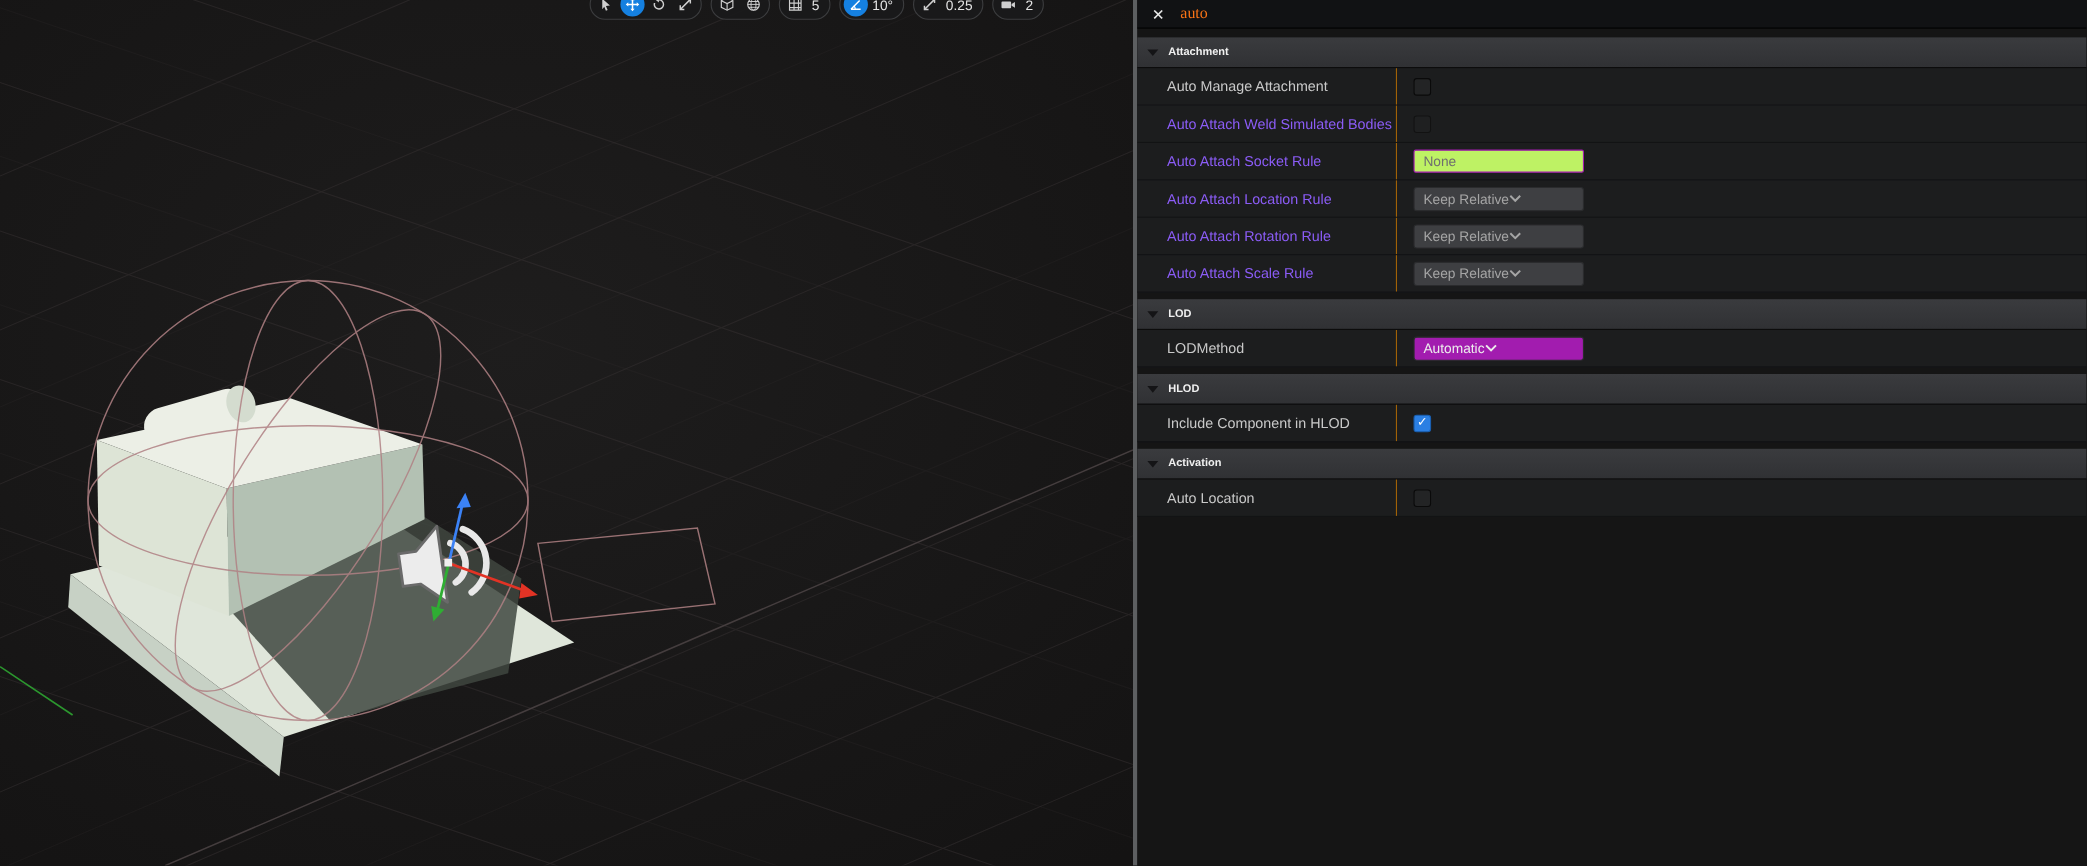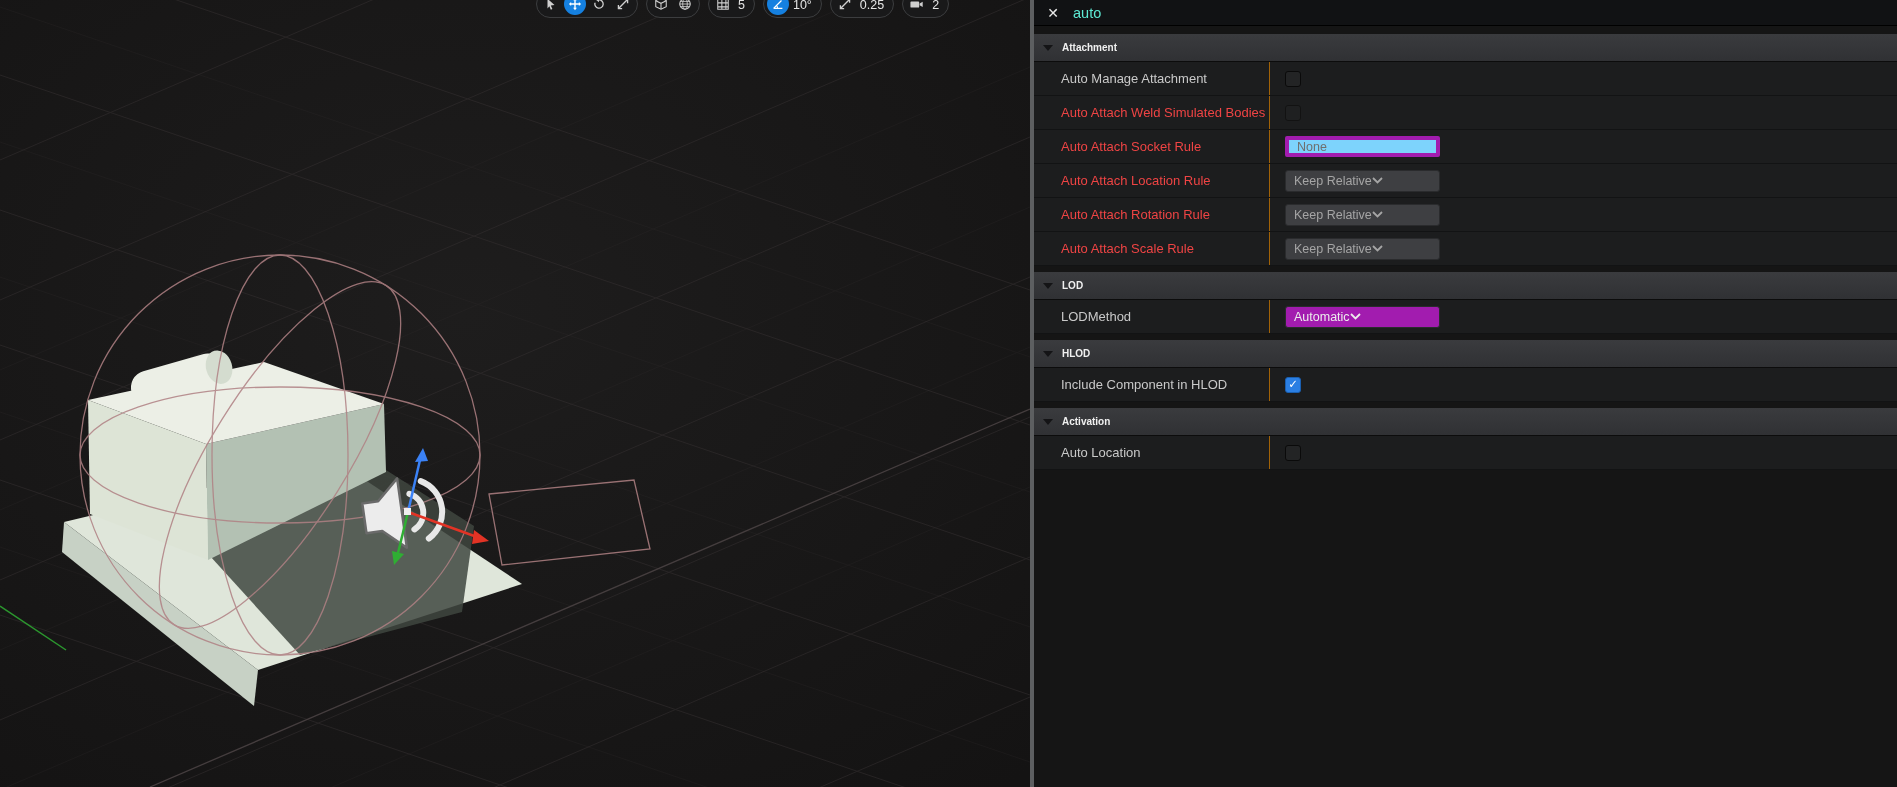--- a/index.html
+++ b/index.html
@@ -15,34 +15,34 @@
   .tb-btn{width:22px;height:22px;border-radius:11px;display:flex;align-items:center;justify-content:center;cursor:pointer}
   .tb-btn.active{background:var(--accent_blue,#1580e0)}
   .tb-val{color:#e4e4e4;font-size:12.5px;padding:1px 6px 0 2px;white-space:nowrap}
 
   .splitter{position:absolute;left:1030px;top:0;width:4px;height:787px;background:#5d5f61}
 
   
   .details{position:absolute;left:1034px;top:0;width:863px;height:787px;background:var(--panel_bg,#151515);color:#cfcfcf;font-size:13px}
   .search-bar{display:flex;align-items:center;height:26px;background:#111214;border-bottom:1px solid #000;padding:0 10px;gap:11px}
   .clear-btn{color:#e9e9e9;font-size:14px;width:18px;text-align:center;cursor:pointer;line-height:1}
-  .search-input{background:transparent;border:none;outline:none;color:#5eead4;font-size:14.5px;font-family:Liberation Sans, sans-serif;flex:1}
+  .search-input{background:transparent;border:none;outline:none;color:#f97316;font-size:14.5px;font-family:Liberation Serif, serif;flex:1}
   .sections{margin-top:8px}
   .section{margin-bottom:6px}
   .sec-header{height:28px;background:linear-gradient(#3a3b3e,#303134);display:flex;align-items:center;gap:9px;padding:0 9px;border-bottom:1px solid #0c0c0c;cursor:pointer}
   .tri{width:0;height:0;border-left:5px solid transparent;border-right:5px solid transparent;border-top:6px solid #141416}
   .sec-title{color:#f0f0f0;font-weight:700;font-size:10px}
   .prop-row{display:flex;height:34px;background:var(--row_bg,#1c1d1e);border-bottom:1px solid #121314}
   .prop-name{width:236px;display:flex;align-items:center;padding-left:27px;border-right:1px solid #a16207;color:#c9c9c9}
-  .prop-name.disabled{color:#ef4444}
+  .prop-name.disabled{color:#8b5cf6}
   .prop-value{flex:1;display:flex;align-items:center;padding-left:15px}
   .checkbox{width:16px;height:16px;border-radius:3px;background:#232425;border:1px solid #0a0a0a;display:flex;align-items:center;justify-content:center;color:#fff;font-size:11.5px;line-height:1;cursor:pointer}
   .checkbox.checked{background:var(--checkbox_checked,#2b7fe3);border-color:#1a5fb0}
   .checkbox.disabled{opacity:.55}
-  .textfield{width:155px;height:21px;background:#7dd3fc;border:4px solid #a21caf;border-radius:2px;display:flex;align-items:center;padding:0 8px;color:#6f6f6f;font-size:12.5px;cursor:text}
+  .textfield{width:155px;height:21px;background:#bef264;border:1px solid #a21caf;border-radius:2px;display:flex;align-items:center;padding:0 8px;color:#6f6f6f;font-size:12.5px;cursor:text}
   .dropdown{width:155px;height:22px;background:#3e3f42;border:1px solid #2a2b2d;border-radius:3px;display:flex;align-items:center;justify-content:flex-start;padding:0 8px;font-size:12.5px;color:#a5a5a5;cursor:pointer}
   .dropdown.enabled{color:#ececec;background:#a21caf}
   .dropdown .chev{display:flex;align-items:center;color:currentColor}
 </style>
 </head>
 <body>
 
 <div class="app">
 
   <div class="viewport">

